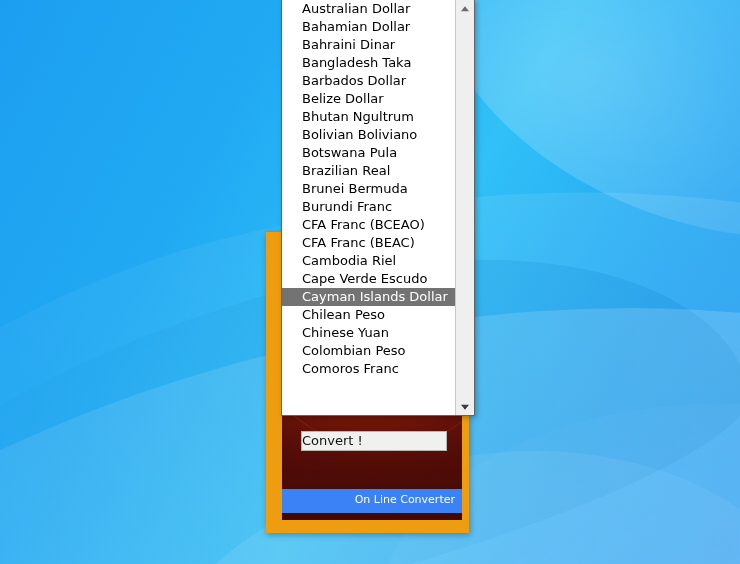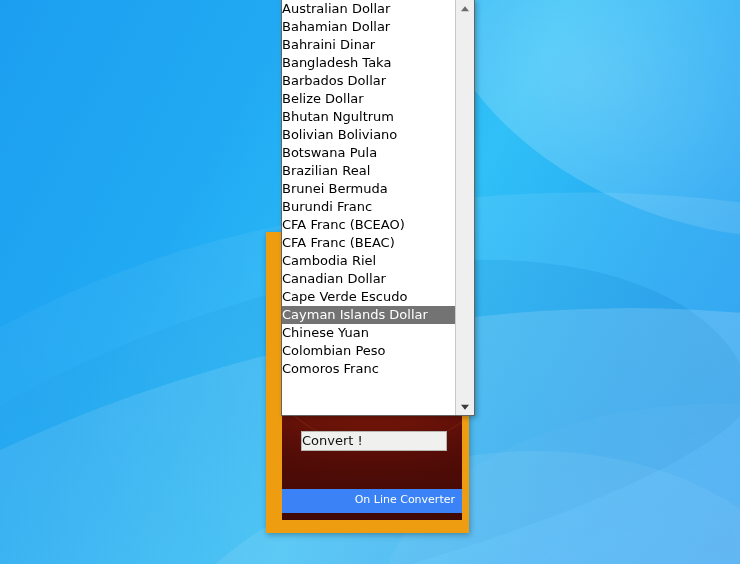--- a/index.html
+++ b/index.html
@@ -225,21 +225,21 @@
   #option-list {
     width: 173px;
     height: 100%;
     overflow: hidden;
     position: relative;
     background: #ffffff;
   }
   .opt {
     height: 18px;
     line-height: 18px;
-    padding-left: 0;
+    padding-left: 20px;
     font-size: 13px;
     color: #000000;
     white-space: nowrap;
     font-family: "DejaVu Sans", sans-serif;
     cursor: default;
     box-sizing: border-box;
   }
   .opt.selected {
     background: #737373;
     color: #ffffff;
@@ -339,23 +339,23 @@
       <div class="opt">Belize Dollar</div>
       <div class="opt">Bhutan Ngultrum</div>
       <div class="opt">Bolivian Boliviano</div>
       <div class="opt">Botswana Pula</div>
       <div class="opt">Brazilian Real</div>
       <div class="opt">Brunei Bermuda</div>
       <div class="opt">Burundi Franc</div>
       <div class="opt">CFA Franc (BCEAO)</div>
       <div class="opt">CFA Franc (BEAC)</div>
       <div class="opt">Cambodia Riel</div>
-      <div class="opt">Canadian Dollar</div>
       <div class="opt">Cape Verde Escudo</div>
       <div class="opt selected">Cayman Islands Dollar</div>
+      <div class="opt">Chilean Peso</div>
       <div class="opt">Chinese Yuan</div>
       <div class="opt">Colombian Peso</div>
       <div class="opt">Comoros Franc</div>
     </div>
 
   <div id="scrollbar">
     <div id="sb-up">
       <span class="sb-arrow"></span>
     </div>
     <div id="sb-thumb" style="height: 52px; top: 80px;"></div>

